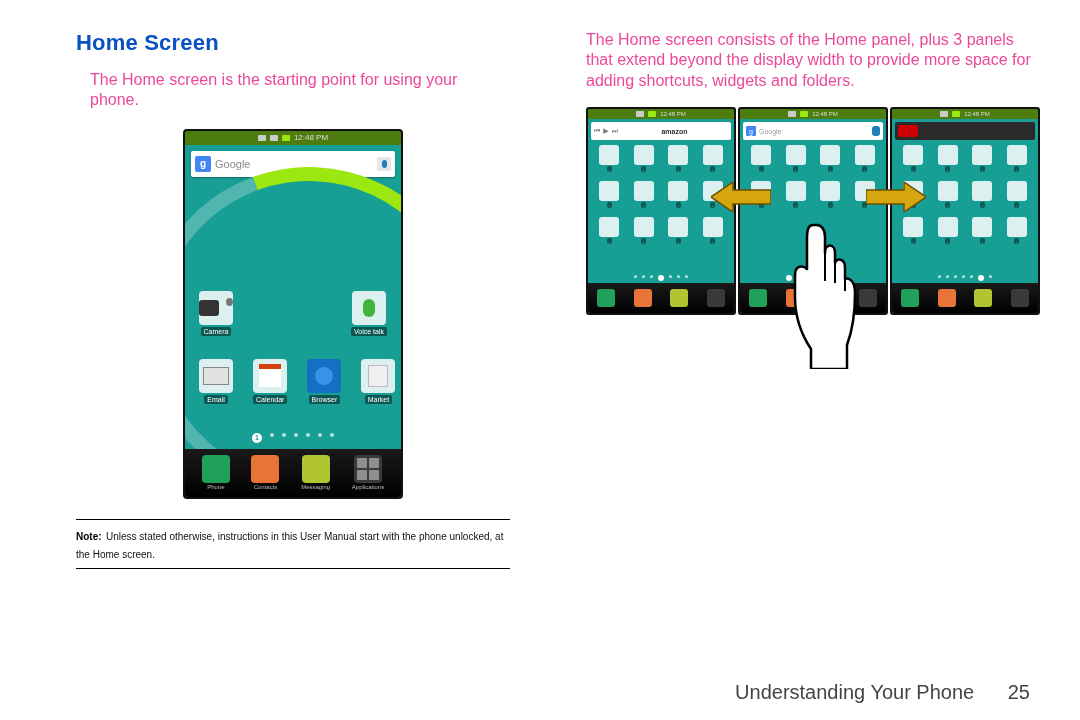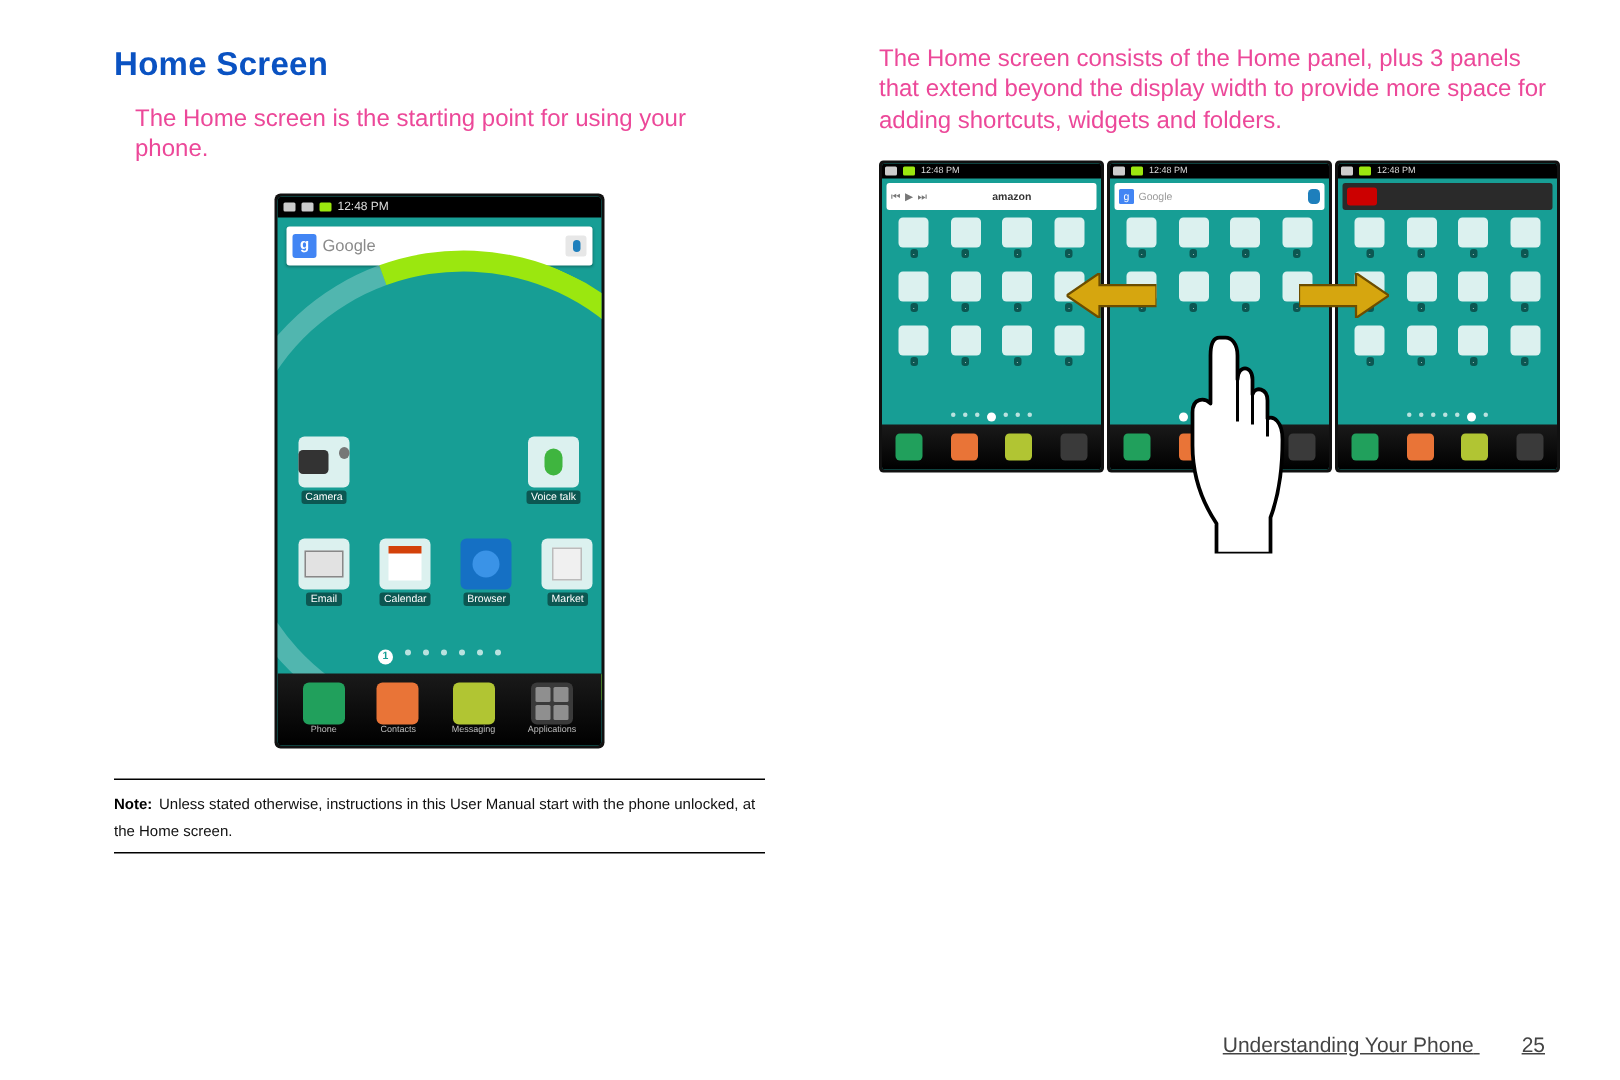--- a/index.html
+++ b/index.html
@@ -61,23 +61,22 @@
   }
   .note-text {
     font-size: 10px;
     line-height: 1.25;
     color: #111;
   }
   .footer {
     position: absolute;
     bottom: 16px;
     right: 50px;
-    font-size: 14px;
+    font-size: 20px;
     color: #444;
-    text-decoration: underline;
   }
   .footer .page-num {
     margin-left: 28px;
     color: #444;
   }
 
   
   .phone-wrap {
     display: flex;
     justify-content: center;
@@ -94,25 +93,25 @@
   .screen {
     width: 100%;
     height: 100%;
     background: #179e95;
     border-radius: 3px;
     position: relative;
     overflow: hidden;
   }
   .statusbar {
     height: 14px;
-    background: #000000;
+    background: #4d7c0f;
     color: #ddd;
     font-size: 8px;
     display: flex;
-    justify-content: flex-start;
+    justify-content: center;
     align-items: center;
     gap: 4px;
     padding: 0 4px;
   }
   .statusbar .battery {
     width: 8px; height: 6px; background: #9be70f; border-radius: 1px;
   }
   .statusbar .sig {
     width: 8px; height: 6px; background: #ccc; border-radius: 1px;
   }

